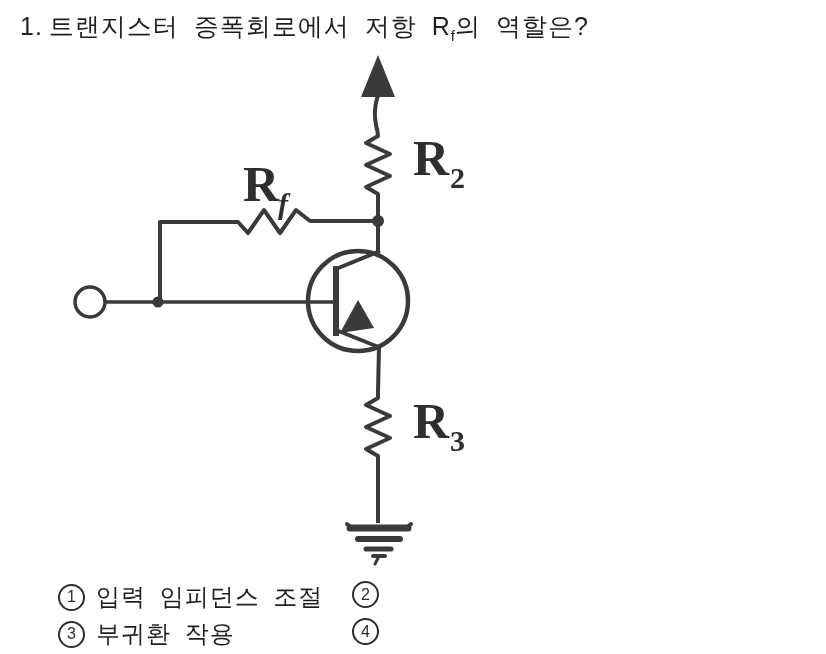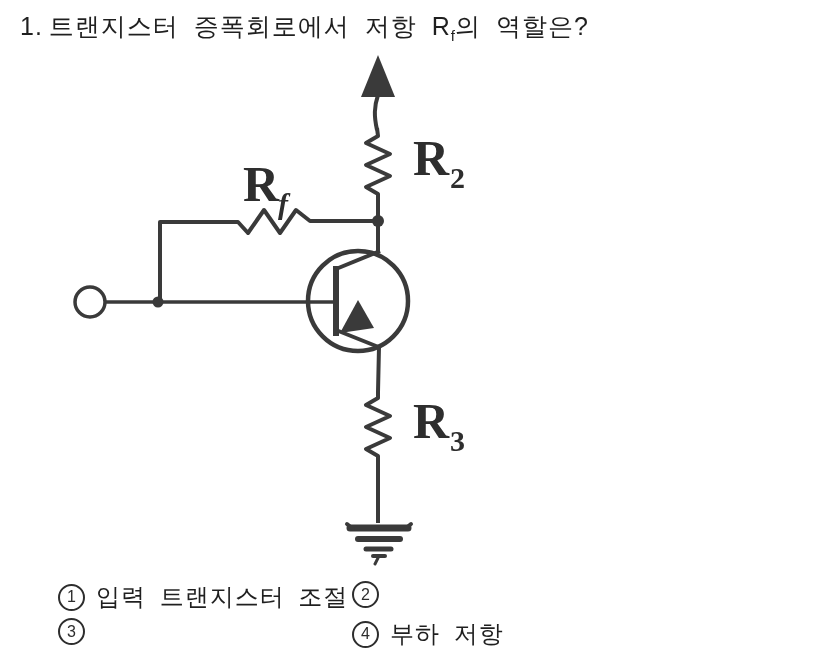--- a/index.html
+++ b/index.html
@@ -93,26 +93,26 @@
       <line x1="411" y1="524" x2="405" y2="529" stroke-width="4"></line>
       <line x1="358" y1="539" x2="400" y2="539" stroke-width="6"></line>
       <line x1="366" y1="549" x2="391" y2="549" stroke-width="5"></line>
       <line x1="373" y1="556" x2="385" y2="556" stroke-width="4"></line>
       <line x1="378" y1="558" x2="375" y2="564" stroke-width="3"></line>
     </g>
   </svg>
 
   <div class="opt opt1">
     <span class="onum">1</span>
-    <span>입력 트랜지스터 조절</span>
+    <span>입력 임피던스 조절</span>
   </div>
   <div class="opt opt2">
     <span class="onum">2</span>
   </div>
   <div class="opt opt3">
     <span class="onum">3</span>
+    <span>부귀환 작용</span>
   </div>
   <div class="opt opt4">
     <span class="onum">4</span>
-    <span>부하 저항</span>
   </div>
 
 </div>
 
 </body></html>

